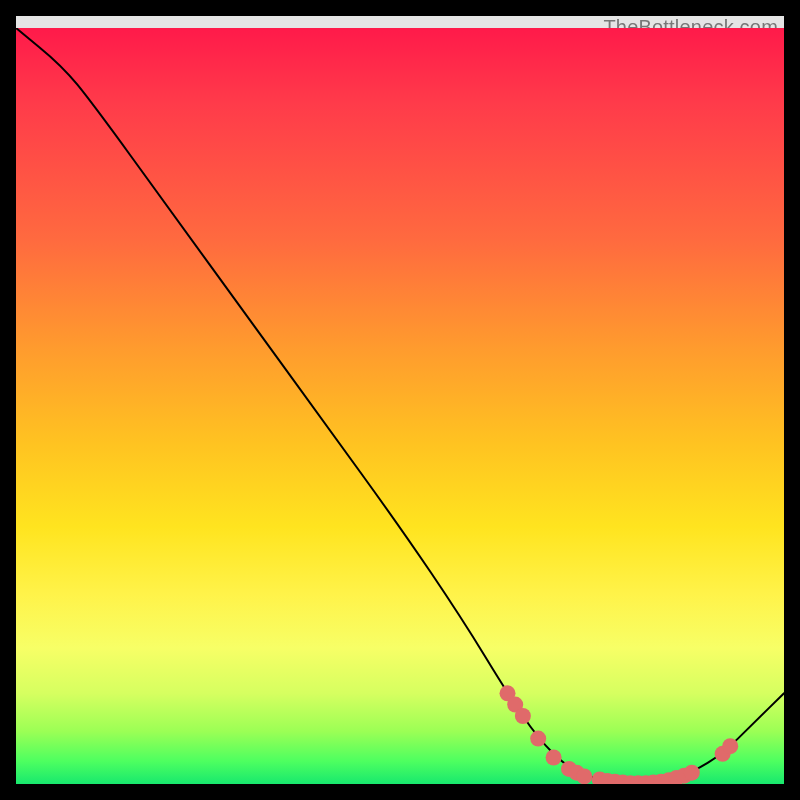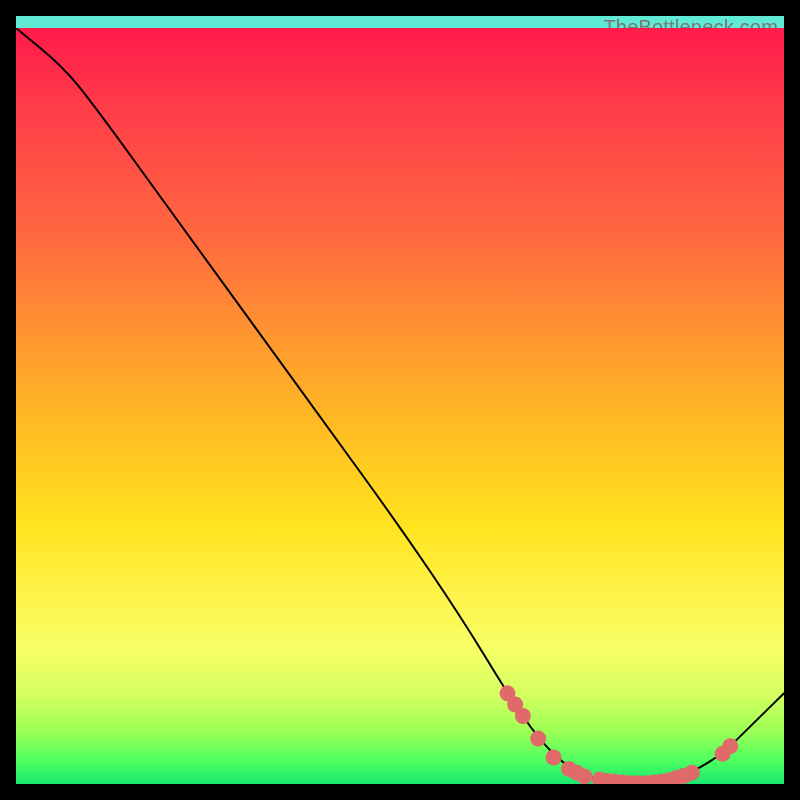--- a/index.html
+++ b/index.html
@@ -10,21 +10,21 @@
     background: #000;
     overflow: hidden;
     font-family: Arial, Helvetica, sans-serif;
   }
   .frame {
     position: absolute;
     left: 16px;
     top: 16px;
     width: 768px;
     height: 768px;
-    background: #5eead4;
+    background: #e5e5e5;
   }
   .plot {
     position: absolute;
     left: 0;
     top: 12px;
     width: 768px;
     height: 756px;
     
     background: linear-gradient(
       to bottom,

